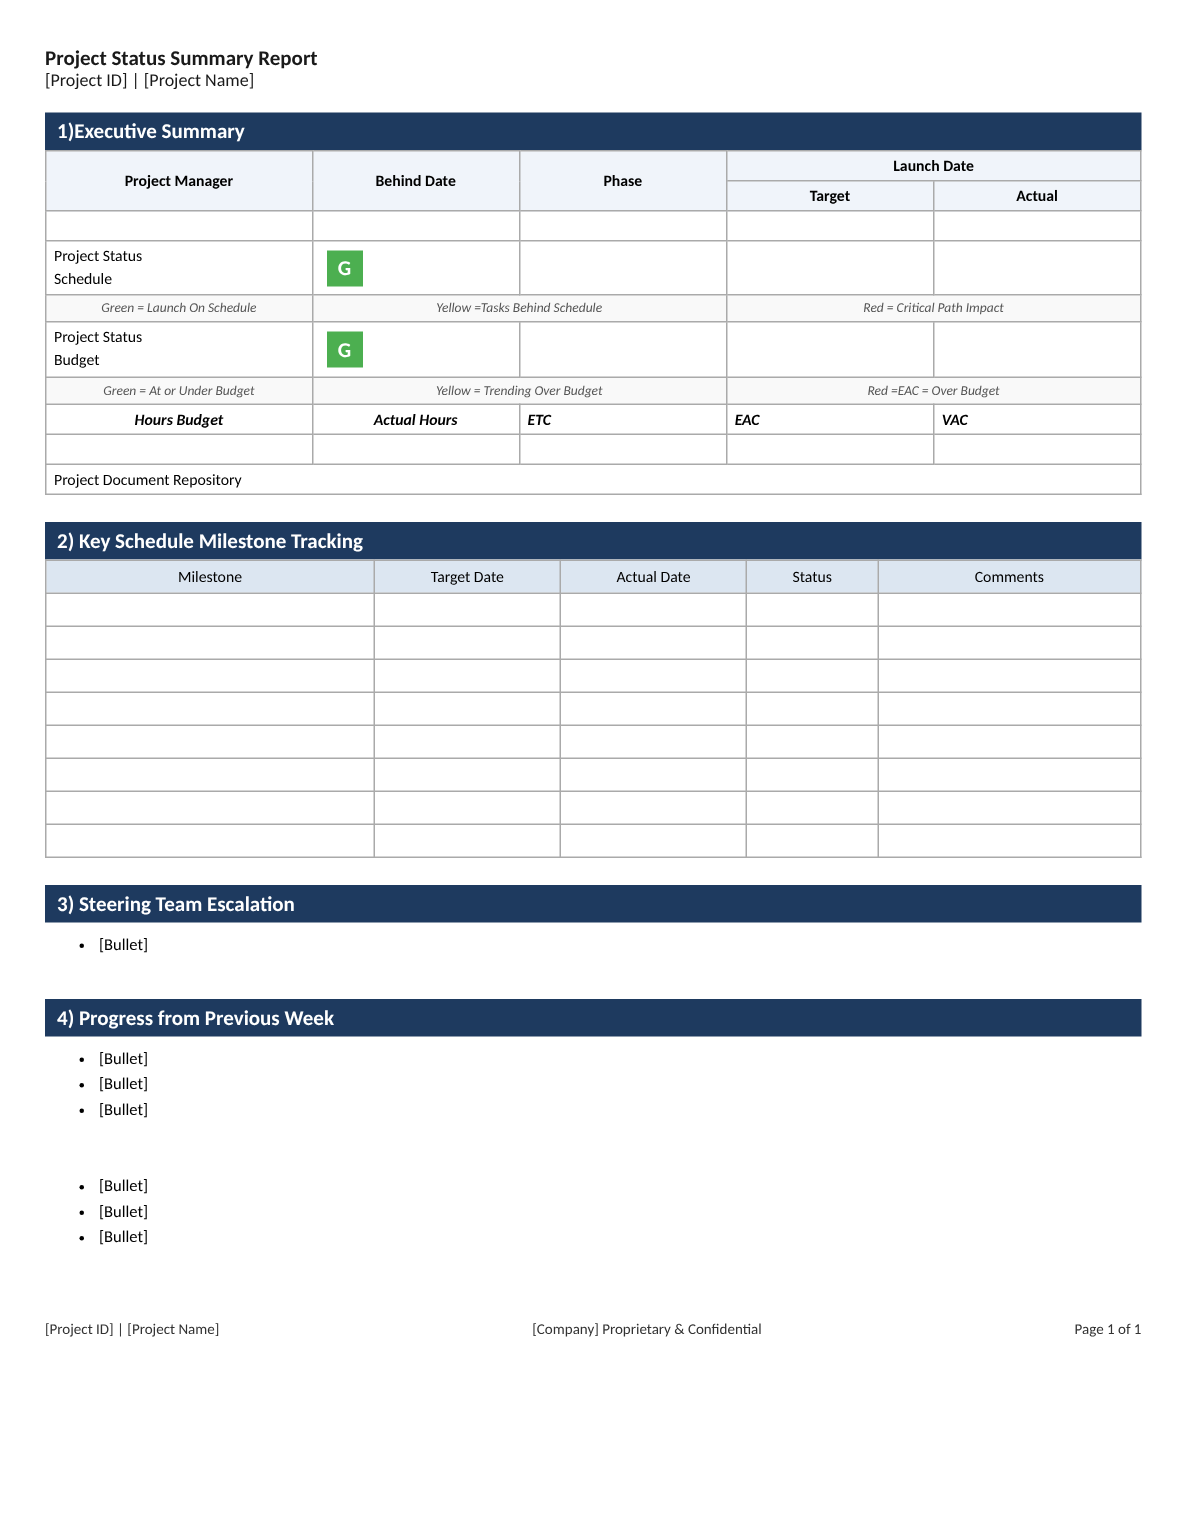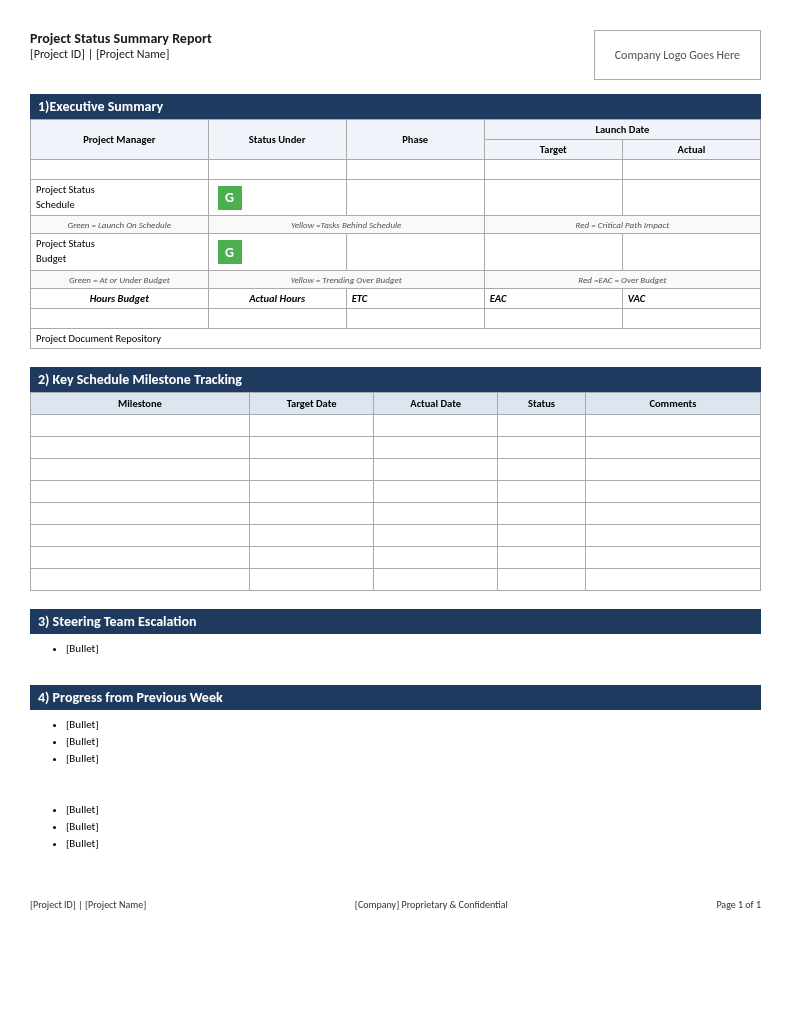--- a/index.html
+++ b/index.html
@@ -108,21 +108,21 @@
     .milestone-table {
       width: 100%;
       border-collapse: collapse;
     }
     .milestone-table th {
       background: #dce6f1;
       border: 1px solid #aaa;
       padding: 4px 6px;
       text-align: center;
       font-size: 10.5px;
-      font-weight: bold;
+      font-weight: normal;
     }
     .milestone-table td {
       border: 1px solid #aaa;
       padding: 4px 6px;
       font-size: 10px;
       height: 18px;
     }
 
     
     .bullet-section {
@@ -150,38 +150,35 @@
     .center { text-align: left; }
   </style>
 </head>
 <body>
 
 <div class="page-header">
   <div class="report-title">
     <h1>Project Status Summary Report</h1>
     <h2>[Project ID] | [Project Name]</h2>
   </div>
-  <div class="logo-box">
-    <span>Company Logo Goes Here</span>
-  </div>
 </div>
 
 <div class="section">
   <div class="section-header">
     <span>1)Executive Summary</span>
   </div>
   <table class="exec-table">
 
     <tbody>
         <tr>
       <th rowspan="2" class="col-project-manager">
         <span>Project Manager</span>
       </th>
       <th rowspan="2" class="col-status-date">
-        <span>Status Under</span>
+        <span>Behind Date</span>
       </th>
       <th rowspan="2" class="col-phase">
         <span>Phase</span>
       </th>
       <th colspan="2">
         <span>Launch Date</span>
       </th>
     </tr>
     <tr>
       <th class="col-launch-target">

